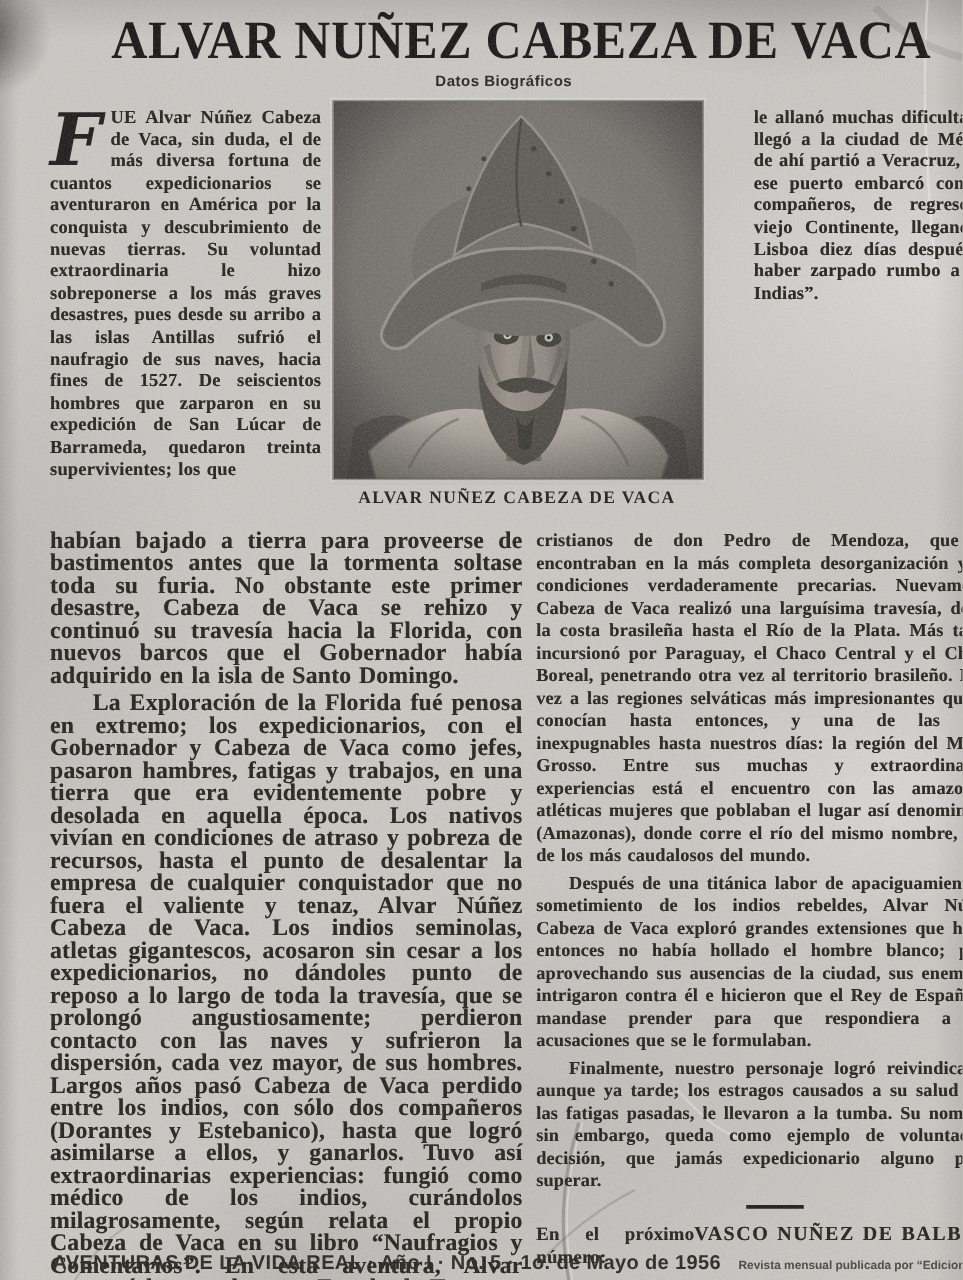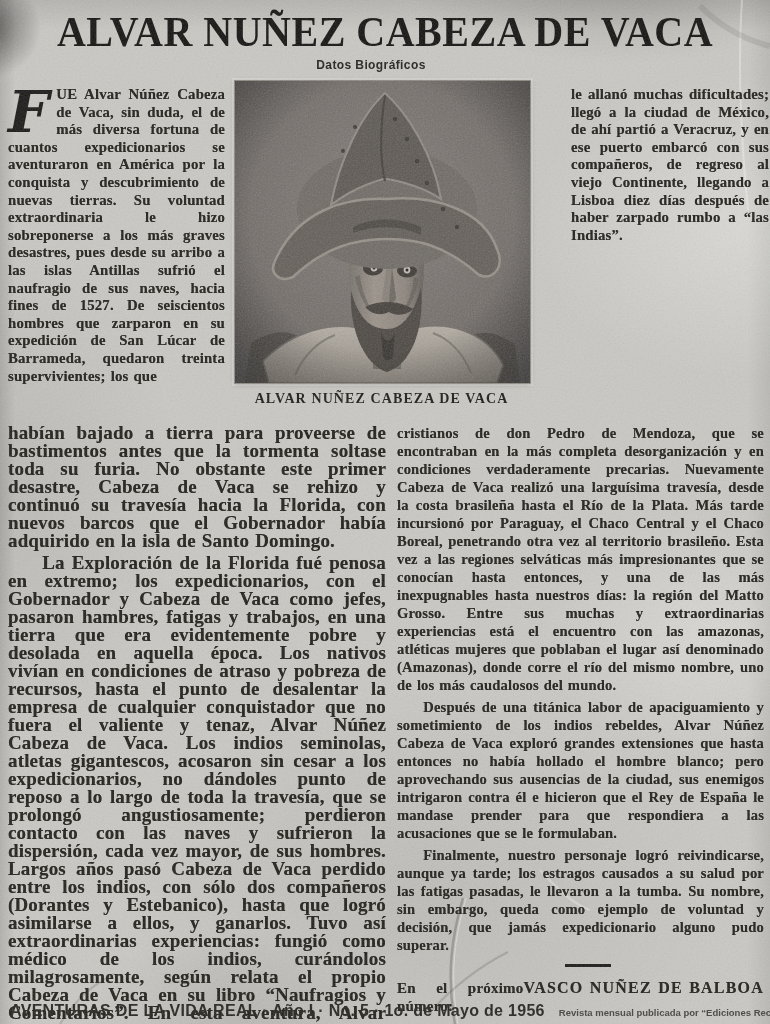--- a/index.html
+++ b/index.html
@@ -18,21 +18,21 @@
       radial-gradient(ellipse 260px 380px at 0% 48%, rgba(0,0,0,.07), rgba(0,0,0,0) 70%),
       radial-gradient(ellipse 420px 300px at 55% 88%, rgba(0,0,0,.06), rgba(0,0,0,0) 72%),
       radial-gradient(ellipse 240px 180px at 92% 62%, rgba(255,255,255,.28), rgba(255,255,255,0) 70%),
       radial-gradient(ellipse 200px 120px at 30% 99%, rgba(0,0,0,.08), rgba(0,0,0,0) 70%),
       linear-gradient(180deg, rgba(0,0,0,.10), rgba(0,0,0,0) 3%),
       linear-gradient(90deg, rgba(0,0,0,.12), rgba(0,0,0,0) 2%, rgba(0,0,0,0) 97%, rgba(0,0,0,.08));
     color:#1e1d1b;
   }
   .layer-creases{position:absolute;inset:0;z-index:1;pointer-events:none;}
   .layer-grain{position:absolute;inset:0;z-index:5;pointer-events:none;opacity:.20;}
-  .content{position:absolute;inset:0;z-index:2;}
+  .content{position:absolute;inset:0;z-index:2;margin-left:32px;}
 
   .title{
     position:absolute;top:8px;left:0;width:770px;margin:0;
     text-align:center;font-weight:700;font-size:40px;letter-spacing:.5px;
     transform:scaleY(1.08);color:#141312;
     font-family:"Liberation Serif", serif;
   }
   .subtitle{
     position:absolute;top:58px;left:0;width:742px;text-align:center;
     font-family:"Liberation Sans", sans-serif;font-weight:700;font-size:12px;

